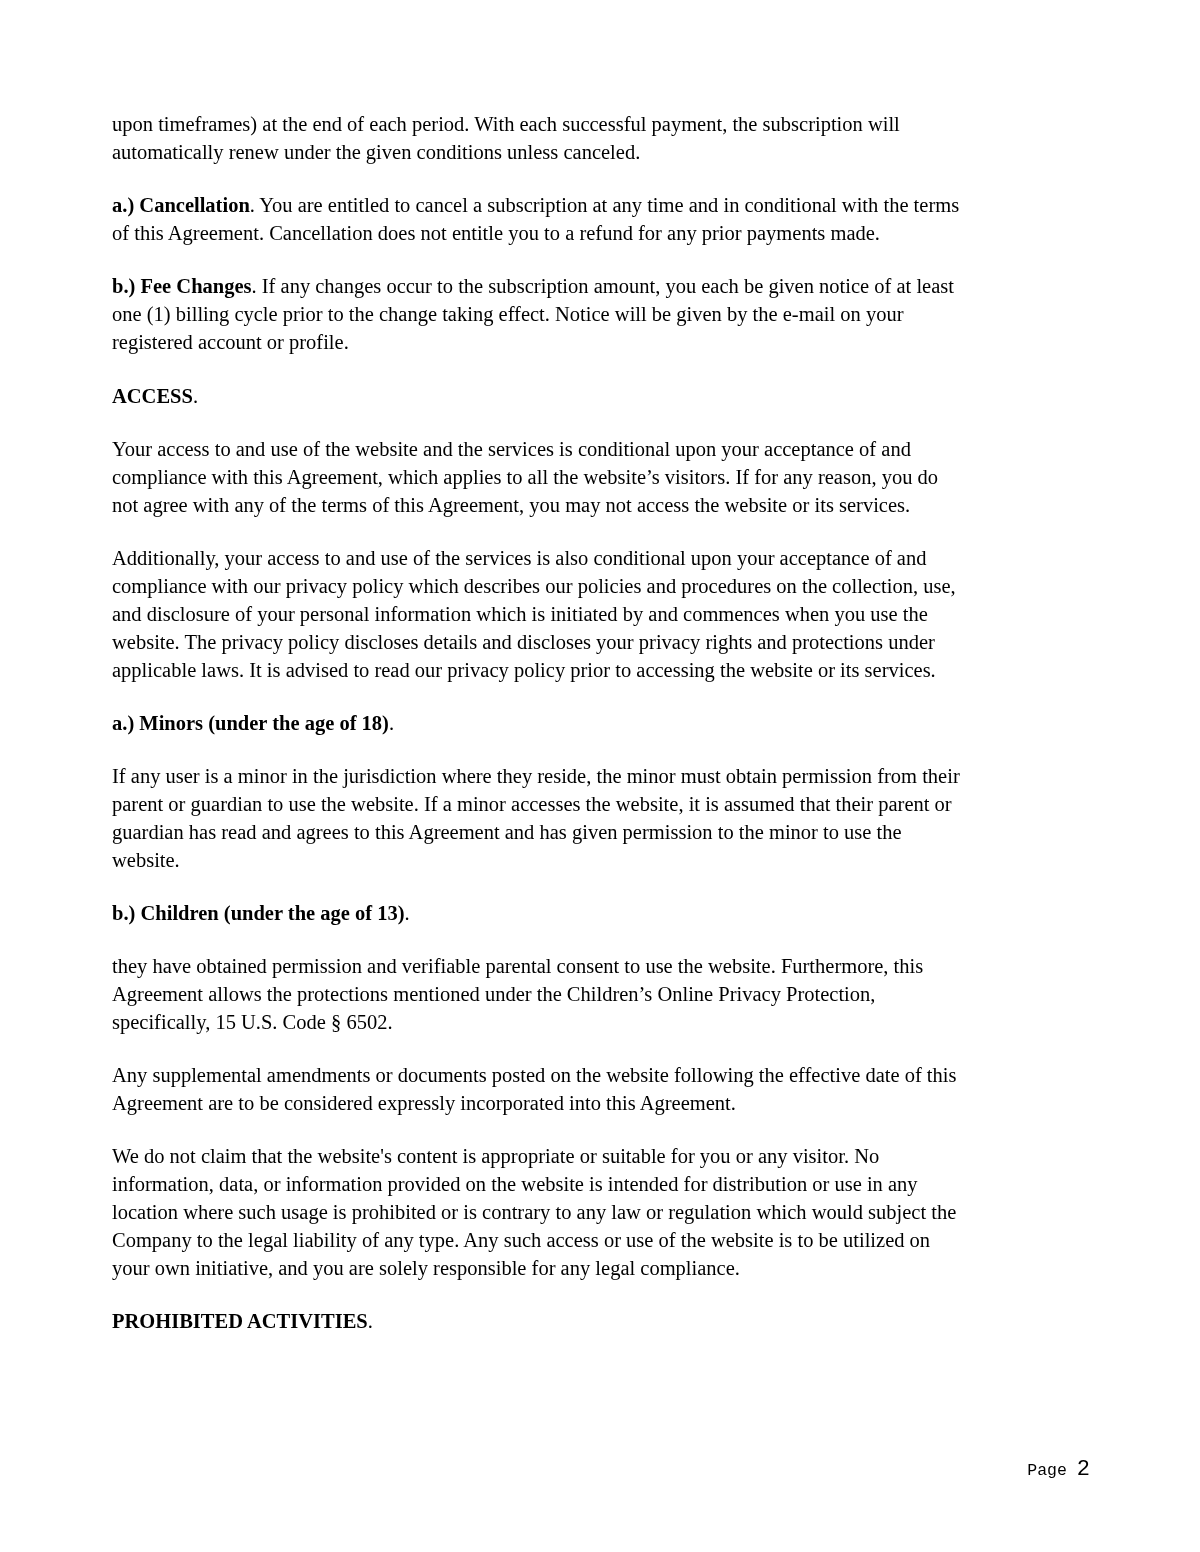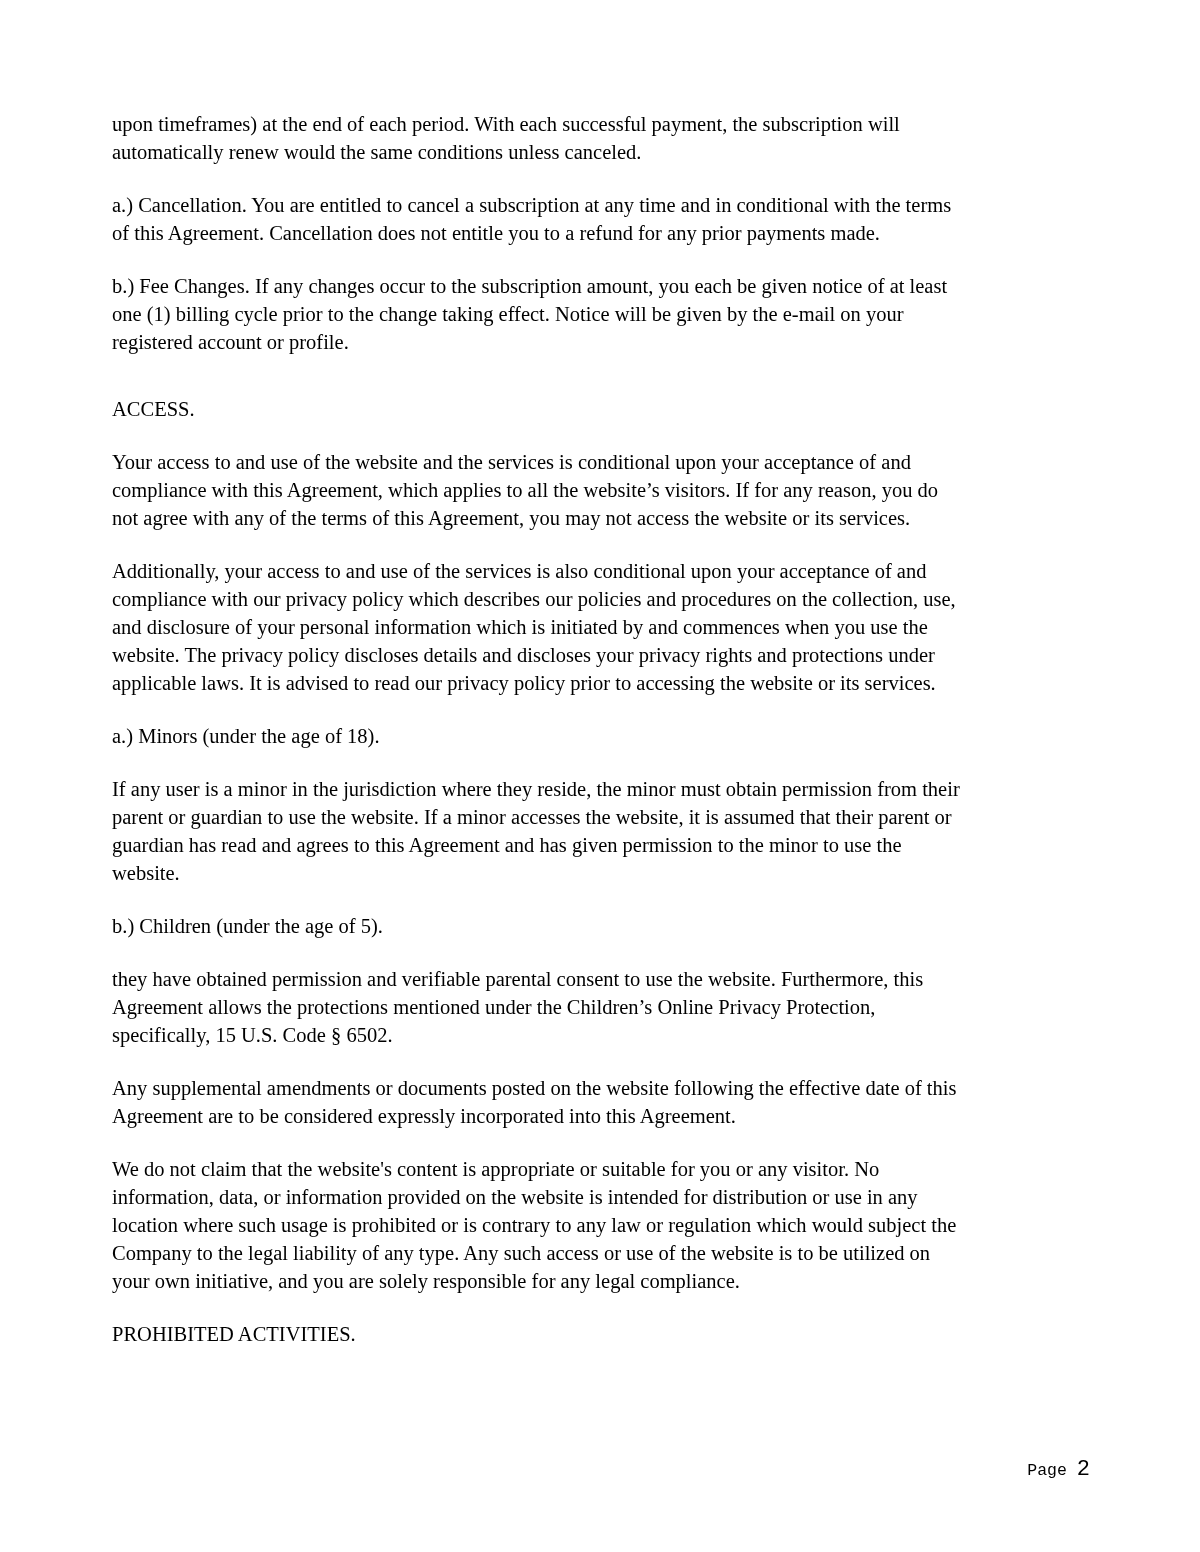--- a/index.html
+++ b/index.html
@@ -21,28 +21,28 @@
     left: 112px;
     top: 110px;
     width: 980px;
     font-size: 20.5px;
     line-height: 28px;
   }
   .block {
     margin: 0 0 25px 0;
   }
   .block.space-before {
-    margin-top: 39px;
+    margin-top: 26px;
   }
   .line {
     white-space: nowrap;
     height: 28px;
   }
   .b {
-    font-weight: normal;
+    font-weight: bold;
   }
   .footer {
     position: absolute;
     top: 1452px;
     right: 110px;
     font-size: 16.5px;
     line-height: 36px;
     white-space: nowrap;
     font-family: Liberation Mono, monospace;
   }
@@ -51,21 +51,21 @@
   }
 </style>
 </head>
 <body>
 
 <div class="page">
   <div class="content">
 
     <div class="block">
       <div class="line"><span>upon timeframes) at the end of each period. With each successful payment, the subscription will</span></div>
-      <div class="line"><span>automatically renew would the same conditions unless canceled.</span></div>
+      <div class="line"><span>automatically renew under the given conditions unless canceled.</span></div>
     </div>
 
     <div class="block">
       <div class="line"><span class="b">a.) Cancellation</span><span>. You are entitled to cancel a subscription at any time and in conditional with the terms</span></div>
       <div class="line"><span>of this Agreement. Cancellation does not entitle you to a refund for any prior payments made.</span></div>
     </div>
 
     <div class="block">
       <div class="line"><span class="b">b.) Fee Changes</span><span>. If any changes occur to the subscription amount, you each be given notice of at least</span></div>
       <div class="line"><span>one (1) billing cycle prior to the change taking effect. Notice will be given by the e-mail on your</span></div>
@@ -95,21 +95,21 @@
     </div>
 
     <div class="block">
       <div class="line"><span>If any user is a minor in the jurisdiction where they reside, the minor must obtain permission from their</span></div>
       <div class="line"><span>parent or guardian to use the website. If a minor accesses the website, it is assumed that their parent or</span></div>
       <div class="line"><span>guardian has read and agrees to this Agreement and has given permission to the minor to use the</span></div>
       <div class="line"><span>website.</span></div>
     </div>
 
     <div class="block">
-      <div class="line"><span class="b">b.) Children (under the age of 5)</span><span>.</span></div>
+      <div class="line"><span class="b">b.) Children (under the age of 13)</span><span>.</span></div>
     </div>
 
     <div class="block">
       <div class="line"><span>they have obtained permission and verifiable parental consent to use the website. Furthermore, this</span></div>
       <div class="line"><span>Agreement allows the protections mentioned under the Children’s Online Privacy Protection,</span></div>
       <div class="line"><span>specifically, 15 U.S. Code § 6502.</span></div>
     </div>
 
     <div class="block">
       <div class="line"><span>Any supplemental amendments or documents posted on the website following the effective date of this</span></div>

